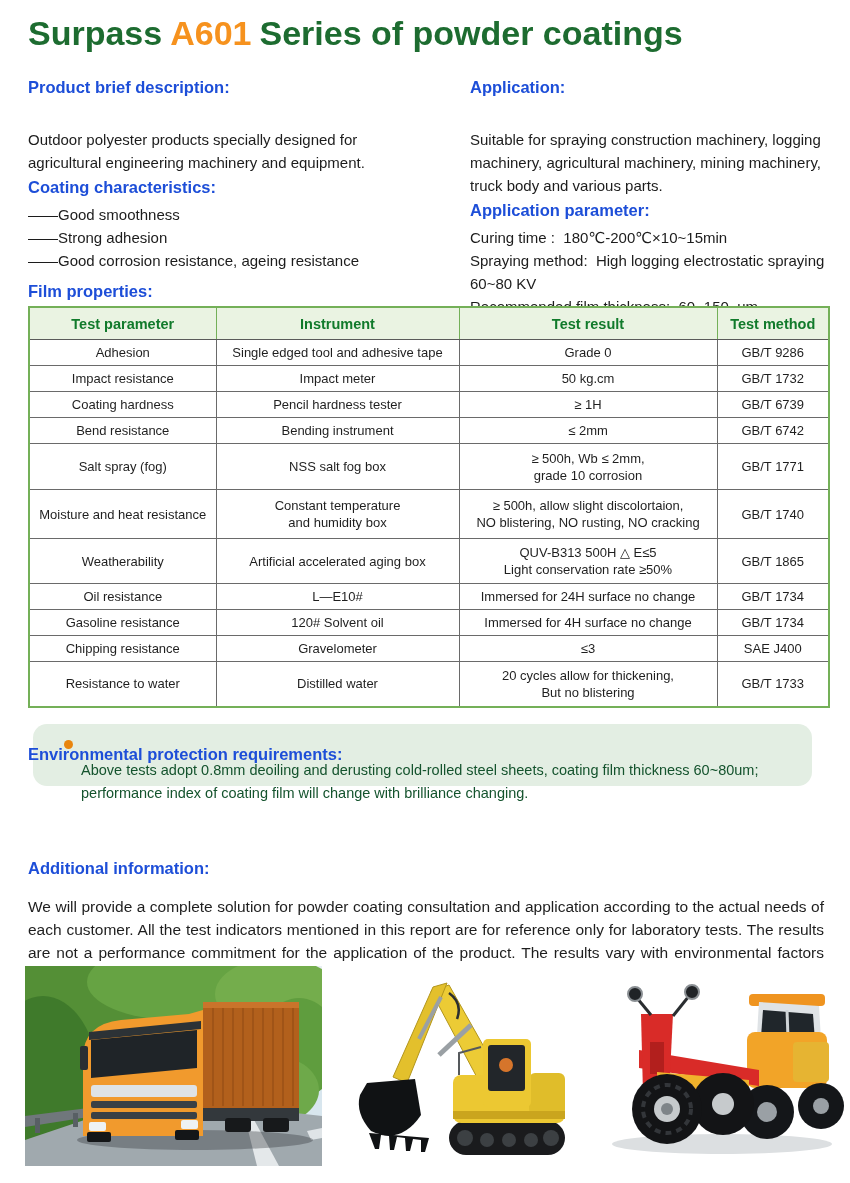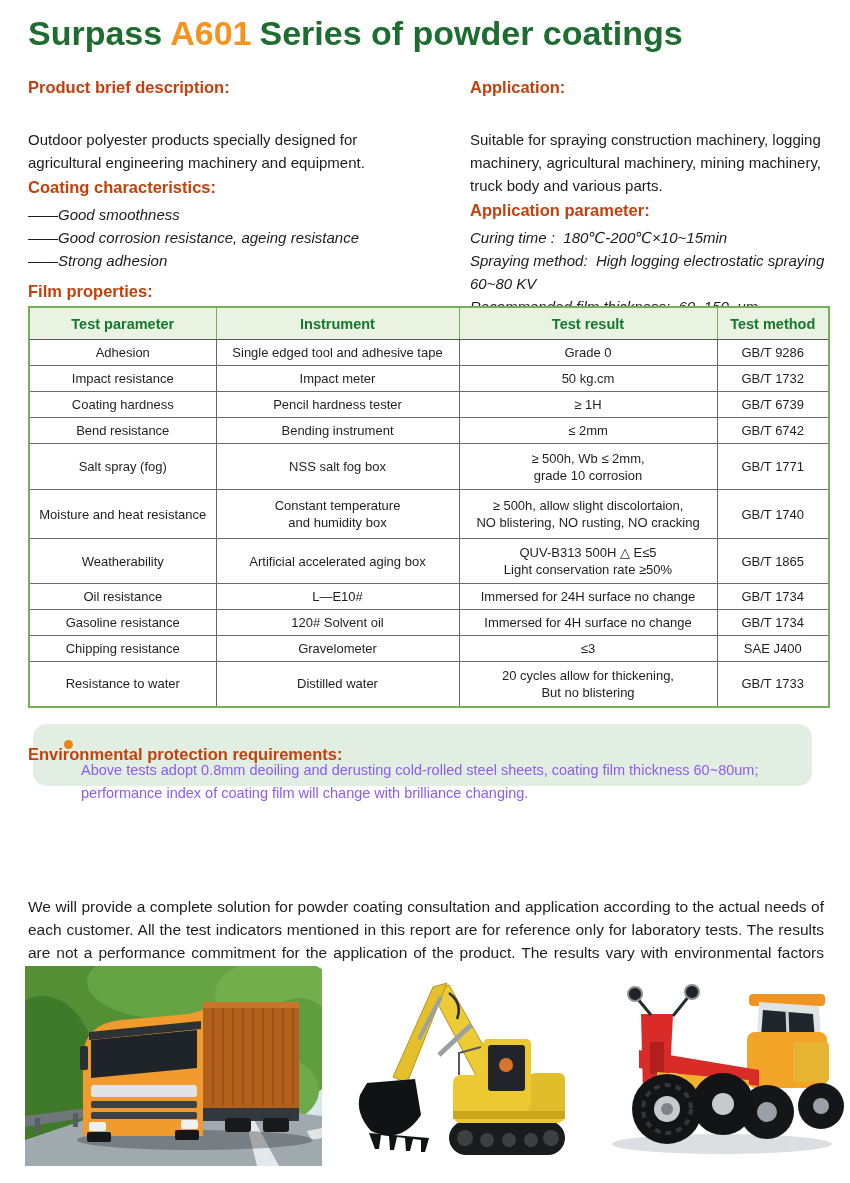--- a/index.html
+++ b/index.html
@@ -10,25 +10,25 @@
   .title{
     position:absolute;left:28px;top:14px;margin:0;
     font-size:34px;font-weight:bold;color:#1d6c30;letter-spacing:0;
     white-space:nowrap;
   }
   .title .t-orange{color:#f6921e;margin:0 8px;}
   .col{position:absolute;top:76px;}
   .col-left{left:28px;width:410px;}
   .col-right{left:470px;width:372px;}
   h2.sec{
-    font-size:16.5px;font-weight:bold;color:#c2410c;margin:0 0 4px 0;line-height:23px;
+    font-size:16.5px;font-weight:bold;color:#1d4ed8;margin:0 0 4px 0;line-height:23px;
   }
   .bodytext{font-size:15px;line-height:23px;margin:0 0 2px 0;color:#1c1c1c;}
   .pre{white-space:pre-line;margin-top:29px;}
-  .line{font-size:15px;line-height:23px;margin:0;color:#1c1c1c;white-space:pre;font-style:italic;}
+  .line{font-size:15px;line-height:23px;margin:0;color:#1c1c1c;white-space:pre;}
   .film-head{position:absolute;left:28px;top:280px;}
   
   .tablewrap{position:absolute;left:28px;top:306px;width:640px;}
   table.props{border-collapse:collapse;width:800px;table-layout:fixed;border:2px solid #74b058;}
   table.props th{
     background:#eaf3e2;color:#117a2b;font-size:14.5px;font-weight:bold;
     border:1px solid #74b058;border-bottom:1px solid #5a5a5a;height:29px;padding:1px 2px;
   }
   table.props td{
     border:1px solid #6a6a6a;font-size:13px;text-align:center;vertical-align:middle;
@@ -41,21 +41,21 @@
   table.props tbody tr:nth-child(11){height:45px;}
   
   .notebox{
     position:absolute;left:33px;top:724px;width:779px;height:62px;background:#e3eee3;
     border-radius:14px;
   }
   .notebox .bullet{
     position:absolute;left:31px;top:16px;width:9px;height:9px;border-radius:50%;background:#e9850e;
   }
   .notebox .notetext{
-    position:absolute;left:48px;top:6px;width:710px;font-size:14.5px;line-height:23px;color:#8b5cf6;
+    position:absolute;left:48px;top:6px;width:710px;font-size:14.5px;line-height:23px;color:#14532d;
   }
   .envhead{position:absolute;left:28px;top:743px;}
   .envbody{position:absolute;left:28px;top:811px;width:796px;font-size:15.5px;line-height:23px;}
   .addhead{position:absolute;left:28px;top:857px;}
   .addbody{position:absolutel;position:absolute;left:28px;top:879px;width:796px;font-size:15.5px;line-height:23px;text-align:justify;}
   .photo{position:absolute;}
   .photo svg{display:block;}
 </style>
 </head>
 <body>
@@ -65,22 +65,22 @@
   <h1 class="title"><span>Surpass</span><span class="t-orange">A601</span><span>Series of powder coatings</span></h1>
 
   <div class="col col-left">
     <h2 class="sec">Product brief description:</h2>
     <p class="bodytext pre">Outdoor polyester products specially designed for
 agricultural engineering machinery and equipment.</p>
     <h2 class="sec">Coating characteristics:</h2>
     <div>
 
     <p class="line">——Good smoothness</p>
+        <p class="line">——Strong adhesion</p>
         <p class="line">——Good corrosion resistance, ageing resistance</p>
-        <p class="line">——Strong adhesion</p>
       </div>
   </div>
 
   <div class="col col-right">
     <h2 class="sec">Application:</h2>
     <p class="bodytext pre">Suitable for spraying construction machinery, logging
 machinery, agricultural machinery, mining machinery,
 truck body and various parts.</p>
     <h2 class="sec">Application parameter:</h2>
     <div>
@@ -188,20 +188,21 @@
   </div>
 
   <div class="notebox">
     <span class="bullet"></span>
     <p class="notetext pre">Above tests adopt 0.8mm deoiling and derusting cold-rolled steel sheets, coating film thickness 60~80um;
 performance index of coating film will change with brilliance changing.</p>
   </div>
 
   <h2 class="sec envhead">Environmental protection requirements:</h2>
 
+  <h2 class="sec addhead">Additional information:</h2>
   <p class="addbody">We will provide a complete solution for powder coating consultation and application according to the actual needs of each customer. All the test indicators mentioned in this report are for reference only for laboratory tests. The results are not a performance commitment for the application of the product. The results vary with environmental factors and other conditions.</p>
 
   <div class="photo" style="left:25px;top:966px;">
     <svg width="297" height="200" viewBox="0 0 297 200">
       <rect width="297" height="200" fill="#d8e6ee"></rect>
       <rect x="140" y="0" width="157" height="70" fill="#e9f0f4"></rect>
       <ellipse cx="50" cy="40" rx="78" ry="52" fill="#548f36"></ellipse>
       <ellipse cx="150" cy="16" rx="88" ry="38" fill="#66a343"></ellipse>
       <ellipse cx="252" cy="28" rx="62" ry="36" fill="#74ad4c"></ellipse>
       <ellipse cx="18" cy="118" rx="56" ry="88" fill="#3f7a2b"></ellipse>

